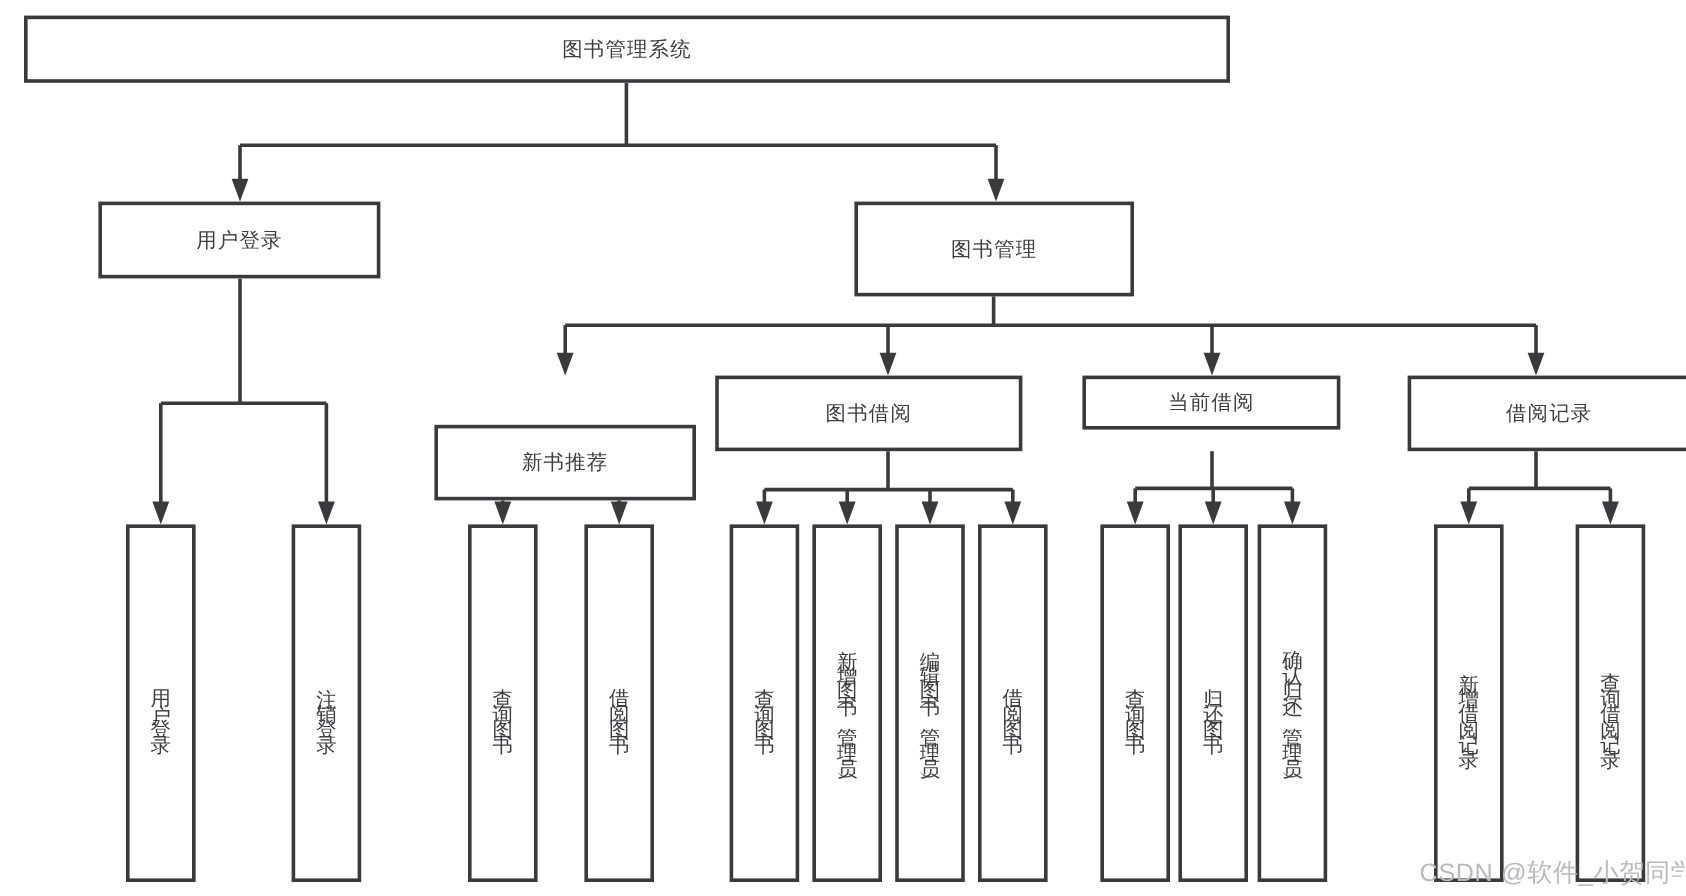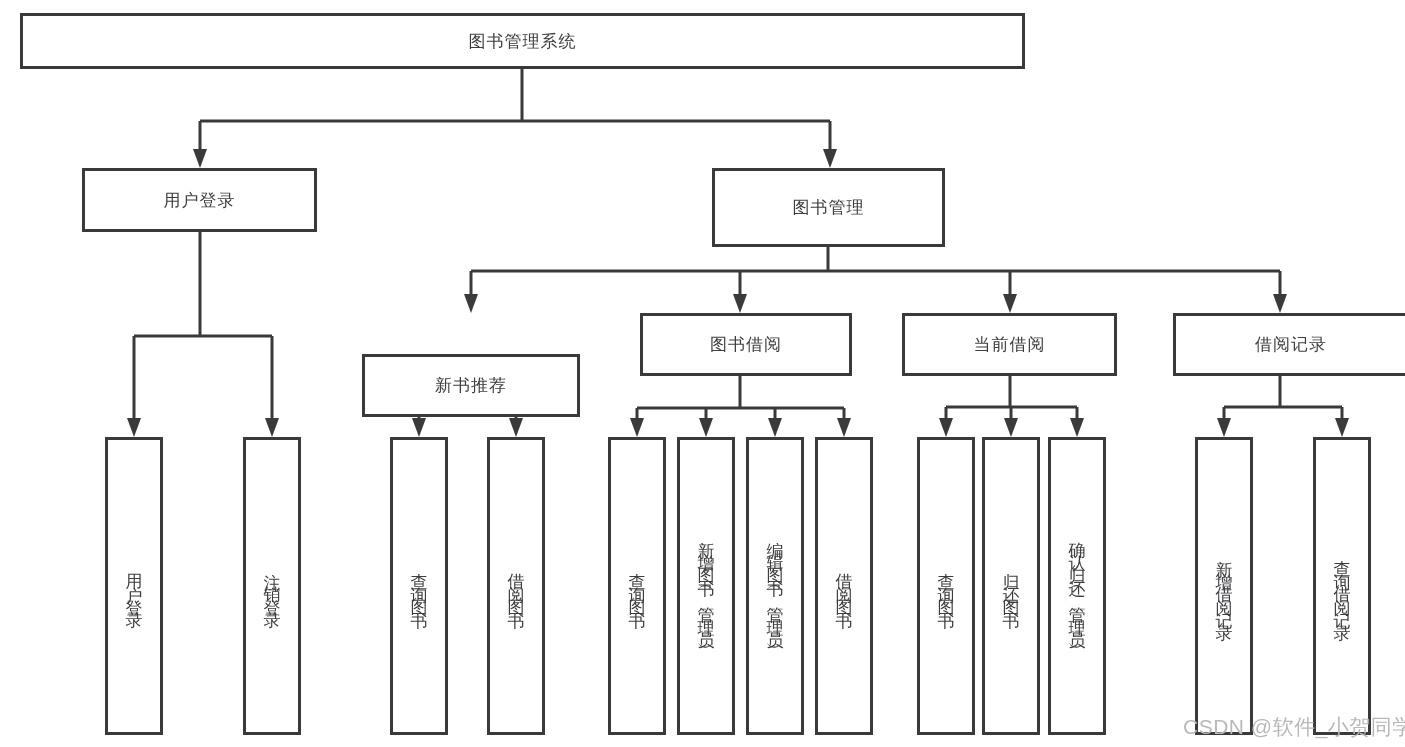--- a/index.html
+++ b/index.html
@@ -8,20 +8,21 @@
     --watermark:#b9b9bc;
     --bg:#ffffff;
   }
   html,body{margin:0;padding:0;background:var(--bg);}
   .canvas{
     position:relative;
     width:1405px;height:747px;
     background:var(--bg);
     font-family:"Liberation Sans","DejaVu Sans",sans-serif;
     overflow:hidden;
+    border-radius:32px;
   }
   .connectors{
     position:absolute;left:0;top:0;width:1405px;height:747px;
     color:var(--line);
     pointer-events:none;
   }
   .node{
     position:absolute;
     box-sizing:border-box;
     border:3px solid var(--line);
@@ -39,22 +40,22 @@
     writing-mode:vertical-rl;
     text-orientation:mixed;
     letter-spacing:13px;
     line-height:1;
   }
   
   .n-root{left:20px;top:13px;width:1005px;height:56px;}
   .n-login{left:82px;top:168px;width:235px;height:64px;}
   .n-mgmt{left:712px;top:168px;width:233px;height:79px;}
   .n-recommend{left:362px;top:313px;width:218px;height:63px;margin-top:41px;}
-  .n-borrow{left:640px;top:313px;width:212px;height:63px;}
-  .n-current{left:902px;top:313px;width:215px;height:63px;}
+  .n-borrow{left:596px;top:313px;width:256px;height:63px;}
+  .n-current{left:902px;top:313px;width:215px;height:45px;}
   .n-records{left:1173px;top:313px;width:236px;height:63px;}
   .l-a1{left:105px;} .l-a2{left:243px;}
   .l-b1{left:390px;} .l-b2{left:487px;}
   .l-c1{left:608px;} .l-c2{left:677px;} .l-c3{left:746px;} .l-c4{left:815px;}
   .l-d1{left:917px;} .l-d2{left:982px;} .l-d3{left:1048px;}
   .l-e1{left:1195px;} .l-e2{left:1313px;}
   .watermark{
     position:absolute;
     left:1183px;top:713px;
     font-size:21px;

